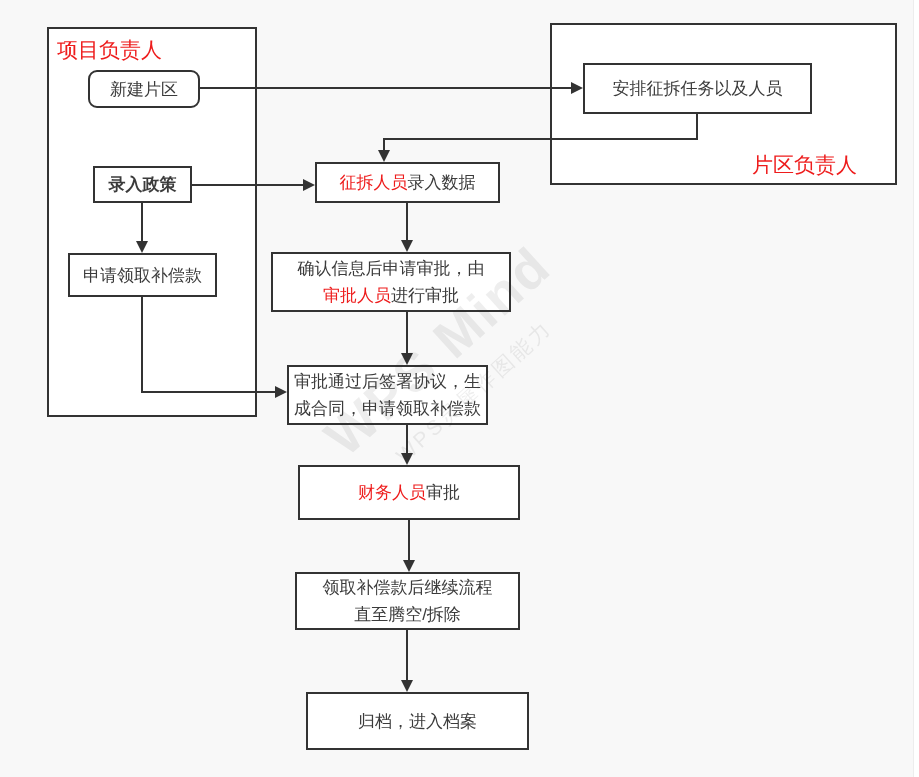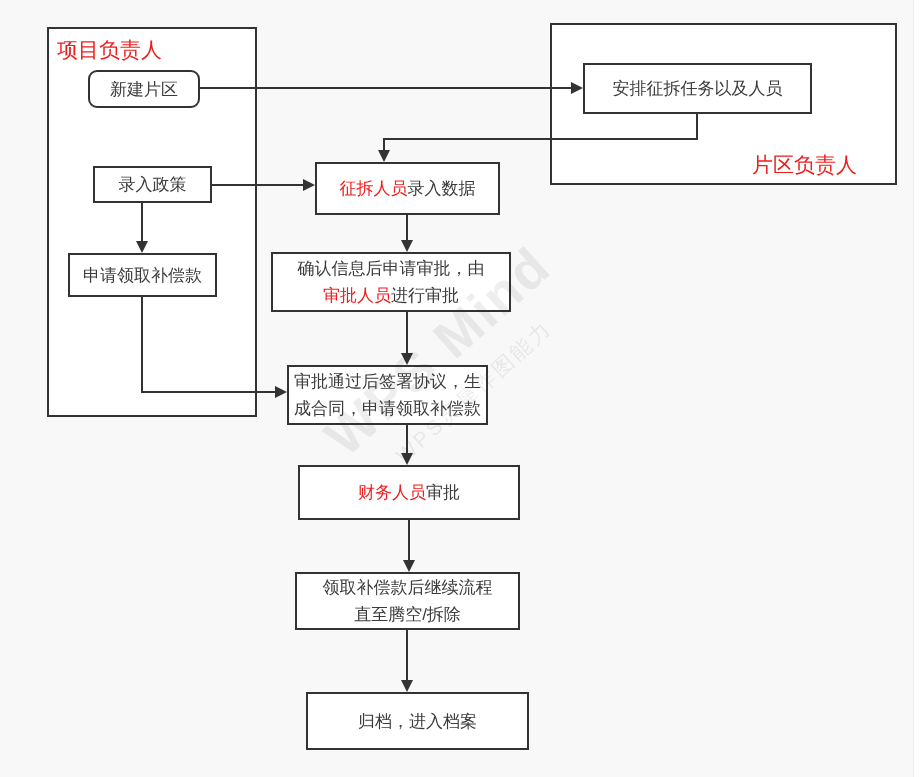--- a/index.html
+++ b/index.html
@@ -124,33 +124,33 @@
   <div class="vline" style="left:408px;top:520px;height:41px;"></div>
   <div class="arrow-down" style="left:403px;top:560px;"></div>
 
   <div class="vline" style="left:406px;top:630px;height:51px;"></div>
   <div class="arrow-down" style="left:401px;top:680px;"></div>
 
   <div class="node rounded" style="left:88px;top:70px;width:112px;height:38px;">
     <span>新建片区</span>
   </div>
 
-  <div class="node" style="left:93px;top:166px;width:119px;height:37px;">
+  <div class="node" style="left:93px;top:166px;width:99px;height:37px;font-weight:bold;">
     <span>录入政策</span>
   </div>
 
   <div class="node" style="left:68px;top:253px;width:149px;height:44px;">
     <span>申请领取补偿款</span>
   </div>
 
   <div class="node" style="left:583px;top:63px;width:229px;height:51px;">
     <span>安排征拆任务以及人员</span>
   </div>
 
-  <div class="node" style="left:315px;top:162px;width:185px;height:53px;">
+  <div class="node" style="left:315px;top:162px;width:185px;height:41px;">
     <span><span class="red">征拆人员</span><span>录入数据</span></span>
   </div>
 
   <div class="node" style="left:271px;top:252px;width:240px;height:60px;">
     <span>确认信息后申请审批，由</span>
     <span><span class="red">审批人员</span><span>进行审批</span></span>
   </div>
 
   <div class="node" style="left:287px;top:365px;width:201px;height:60px;">
     <span>审批通过后签署协议，生</span>

